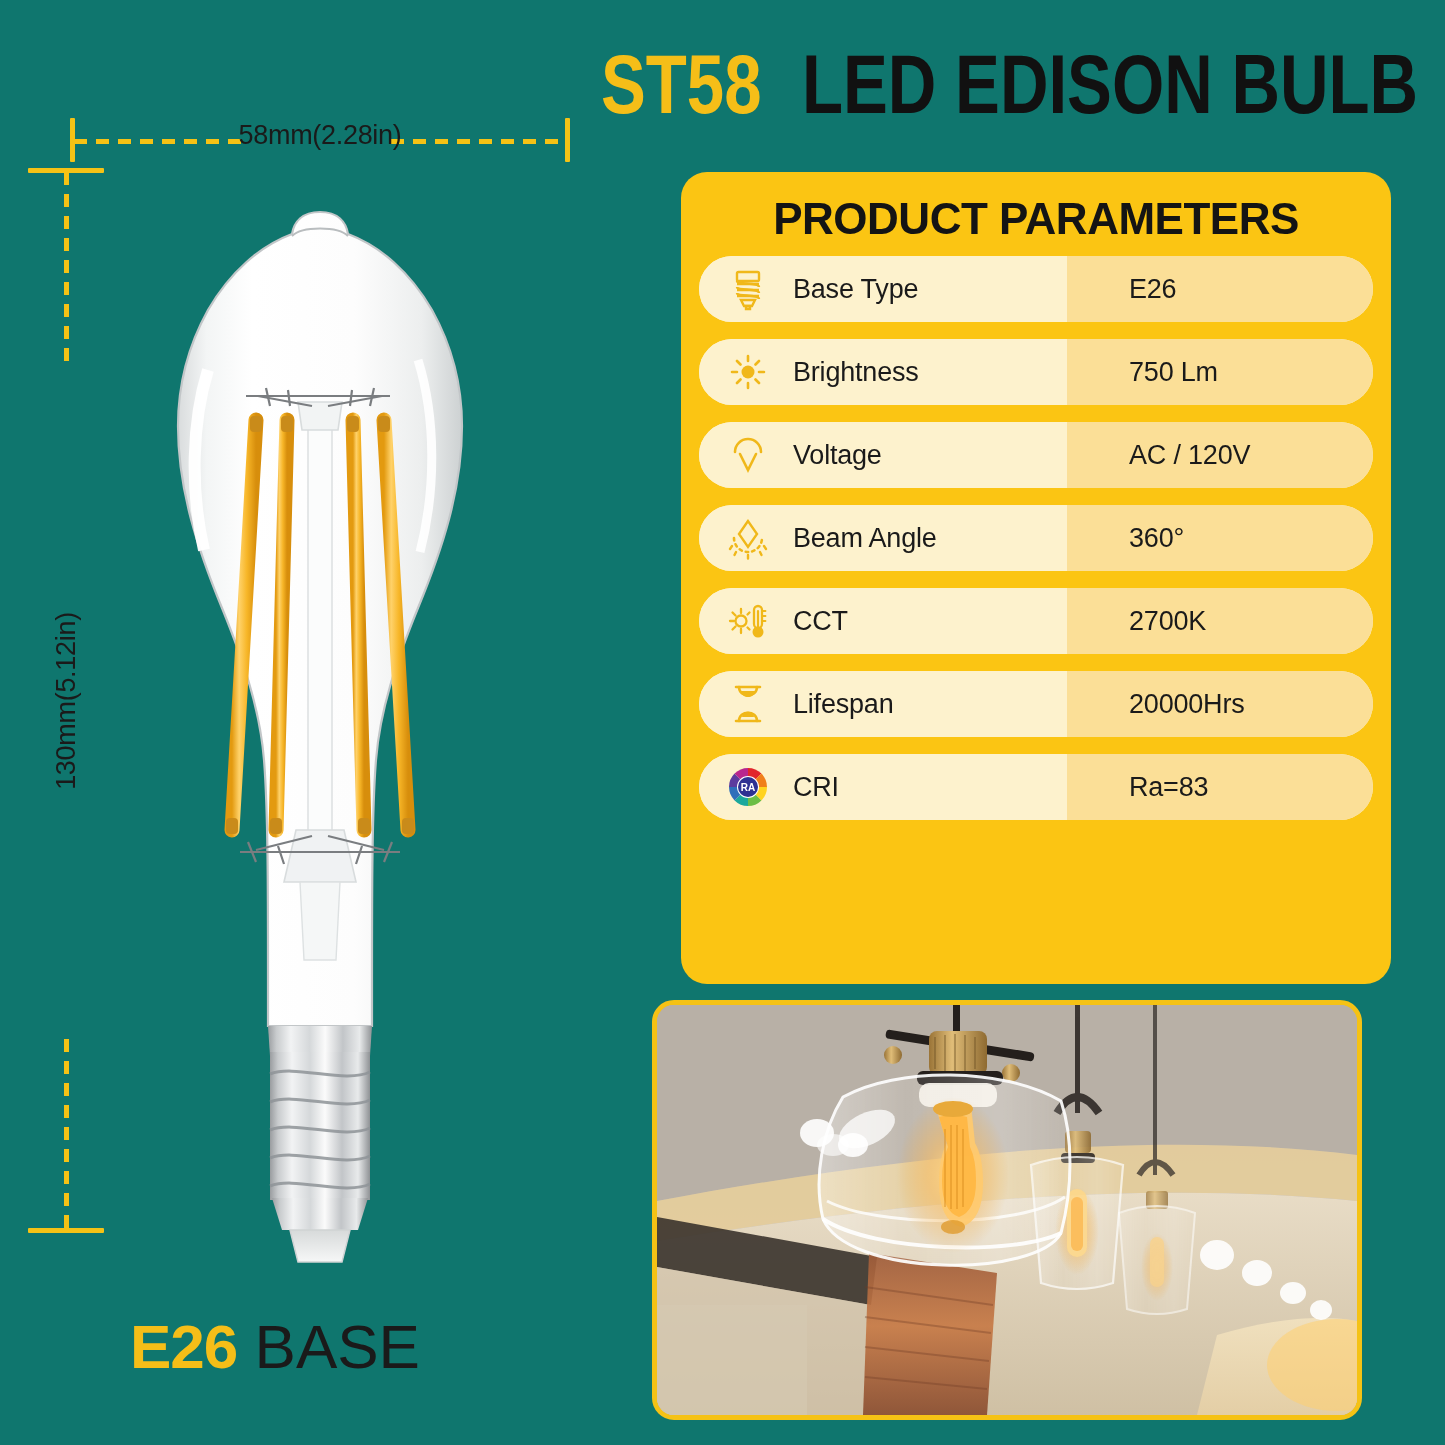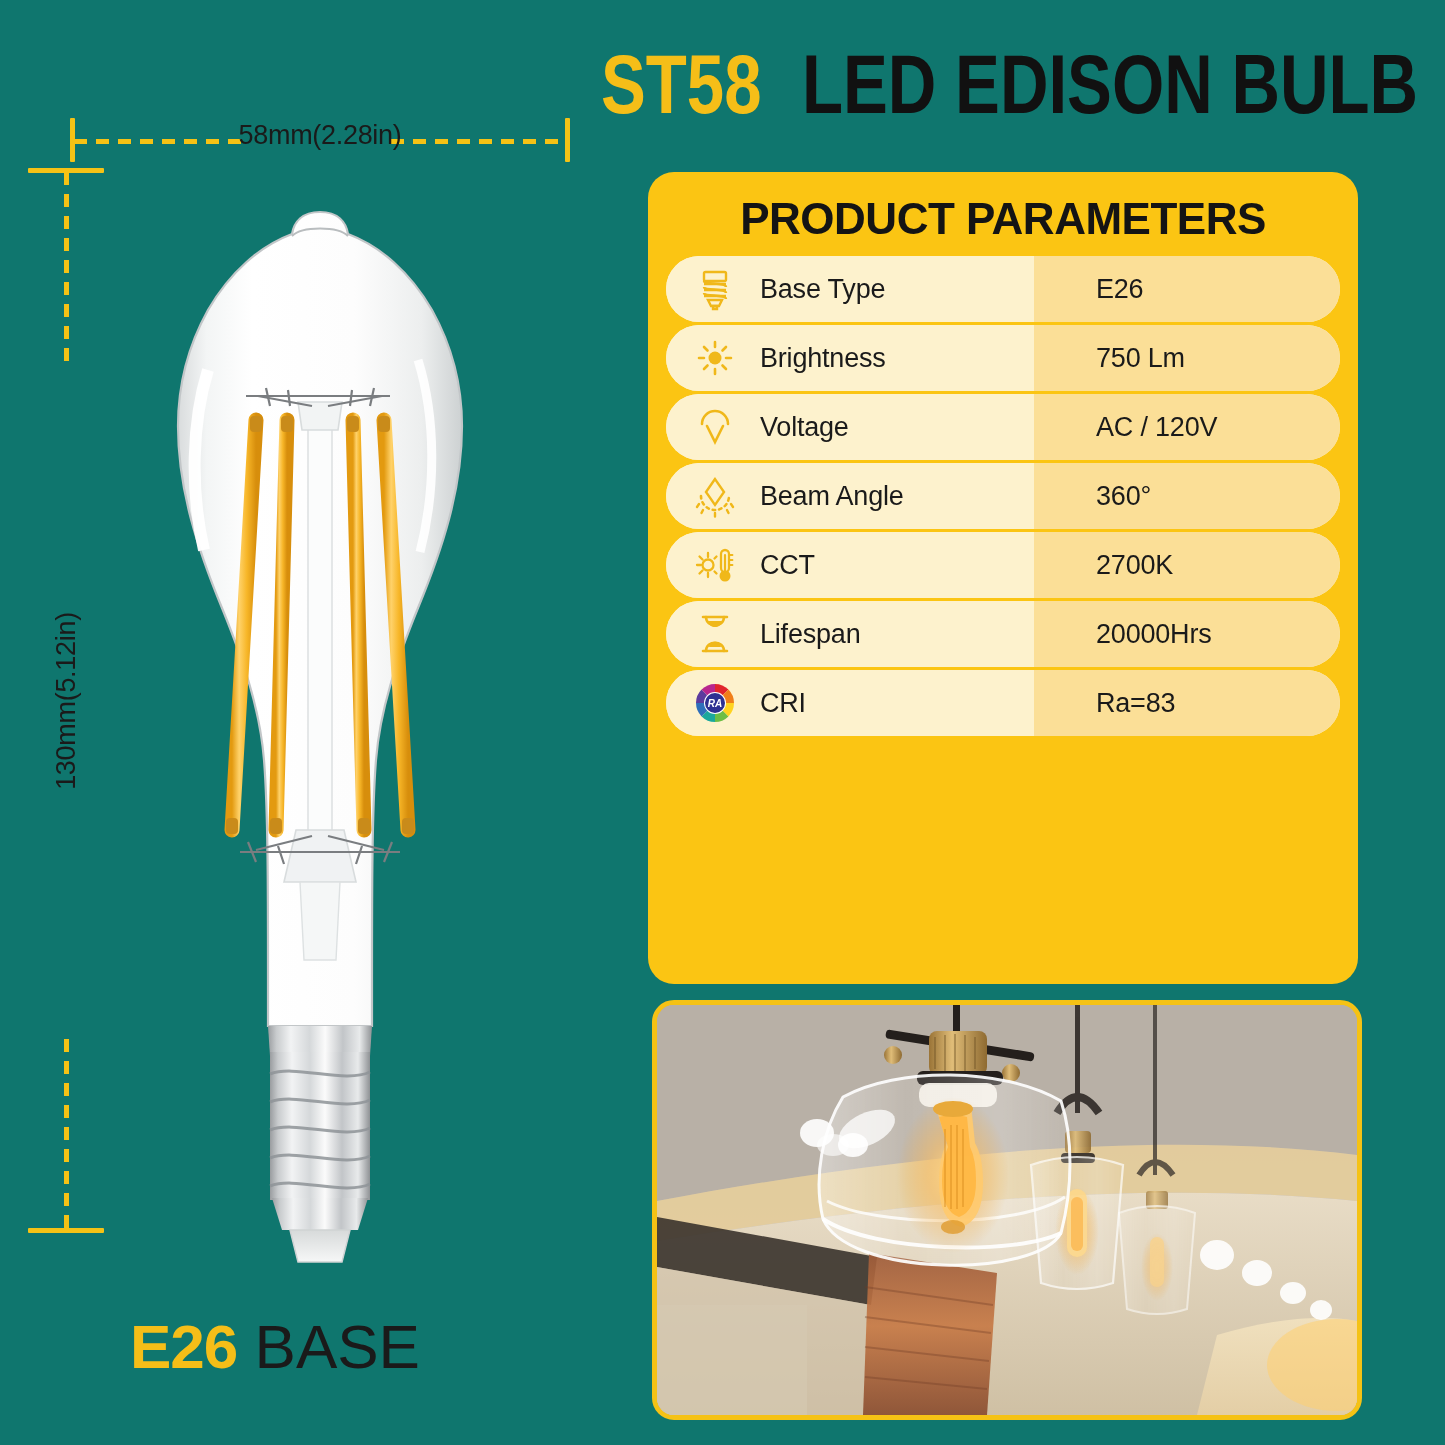--- a/index.html
+++ b/index.html
@@ -51,33 +51,33 @@
   
   .title { position:absolute; left:601px; top:38px; width:800px; height:90px;
       white-space:nowrap; line-height:92px; }
   .title span { font-family:"Liberation Sans", sans-serif; font-weight:bold;
       font-size:84px; transform: scaleX(0.80); display:inline-block;
       transform-origin:left center; letter-spacing:0px; }
   .title .st58 { color:#F5BE18; }
   .title .rest { color:#111111; }
 
   
-  .params { position:absolute; left:648px; top:172px; width:710px; height:812px;
+  .params { position:absolute; left:681px; top:172px; width:710px; height:812px;
       background:#FBC513; border-radius:26px; padding:0; }
   .params-title { text-align:center; font-size:44px; font-weight:bold; color:#141414;
       letter-spacing:-0.5px; padding-top:22px; padding-bottom:12px; }
   .rows { padding:0 18px 14px 18px; }
   .prow { position:relative; display:flex; align-items:center; height:66px;
-      margin-bottom:3px; border-radius:33px; overflow:hidden; background:#FDF2CD; }
+      margin-bottom:17px; border-radius:33px; overflow:hidden; background:#FDF2CD; }
   .prow .lbl-side { display:flex; align-items:center; width:368px; height:100%;
       background:#FDF2CD; flex:0 0 368px; }
   .prow .val-side { display:flex; align-items:center; flex:1; height:100%;
       background:#FBDF97; padding-left:62px; }
   .prow .ico { width:62px; min-width:62px; display:flex; align-items:flex-start;
-      justify-content:center; margin-left:18px;font-style:italic; }
+      justify-content:center; margin-left:18px; }
   .prow .lbl { font-size:27px; color:#1a1a1a; margin-left:14px; letter-spacing:-0.2px; }
   .prow .val { font-size:27px; color:#1a1a1a; letter-spacing:-0.2px; }
 
   
   .photo { position:absolute; left:652px; top:1000px; width:710px; height:420px;
       border:5px solid #F5C215; border-radius:22px; overflow:hidden; background:#b9b0a6; }
   .photo svg { display:block; width:100%; height:100%; }
 </style>
 </head>
 <body>

